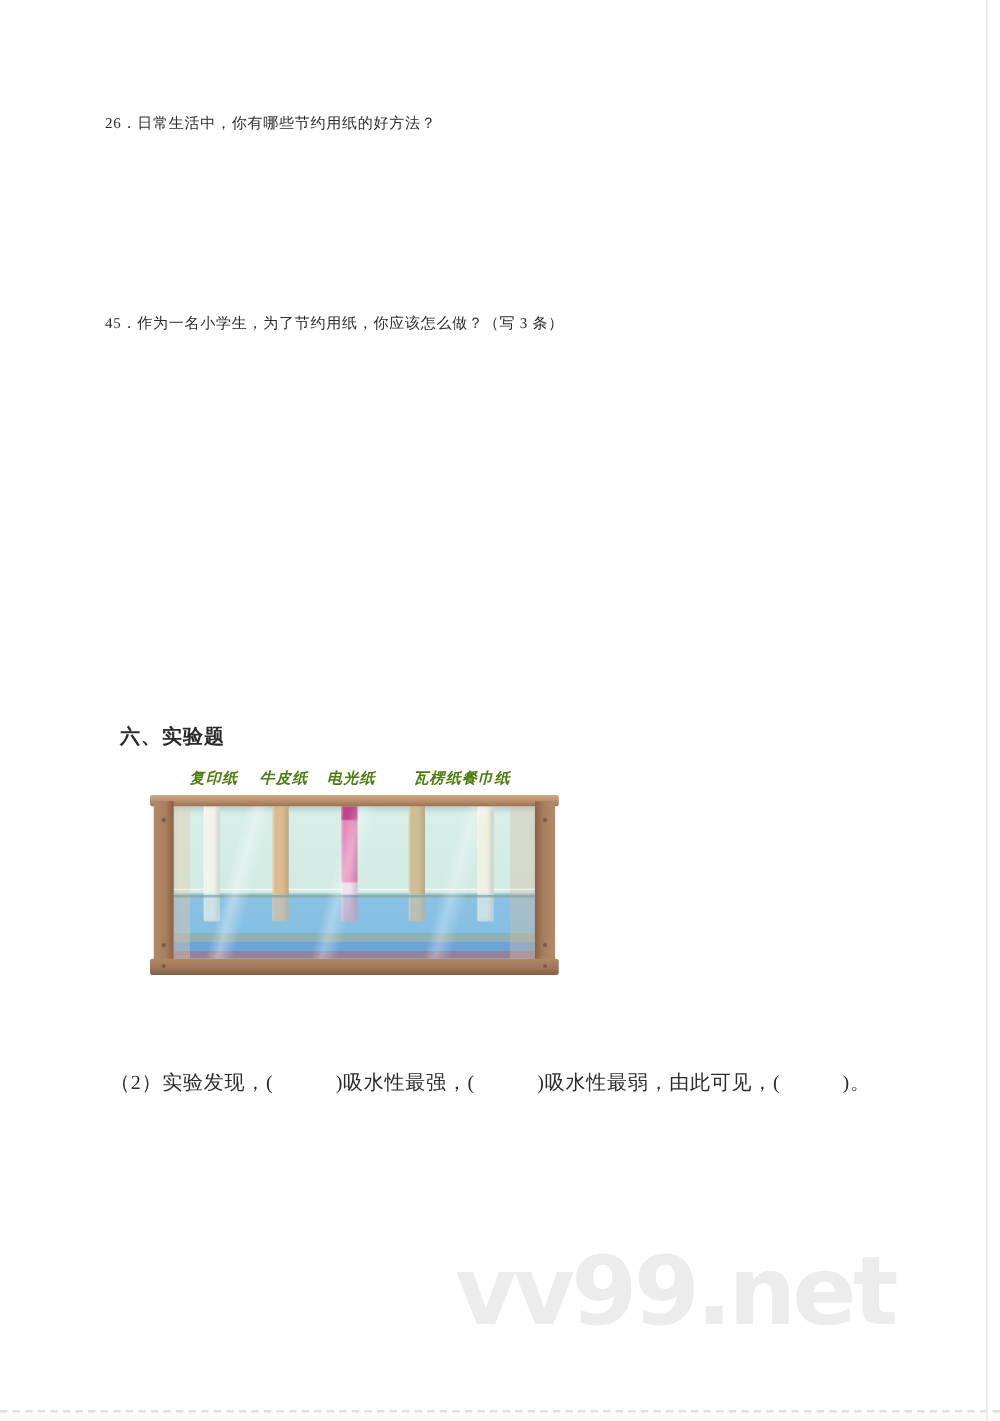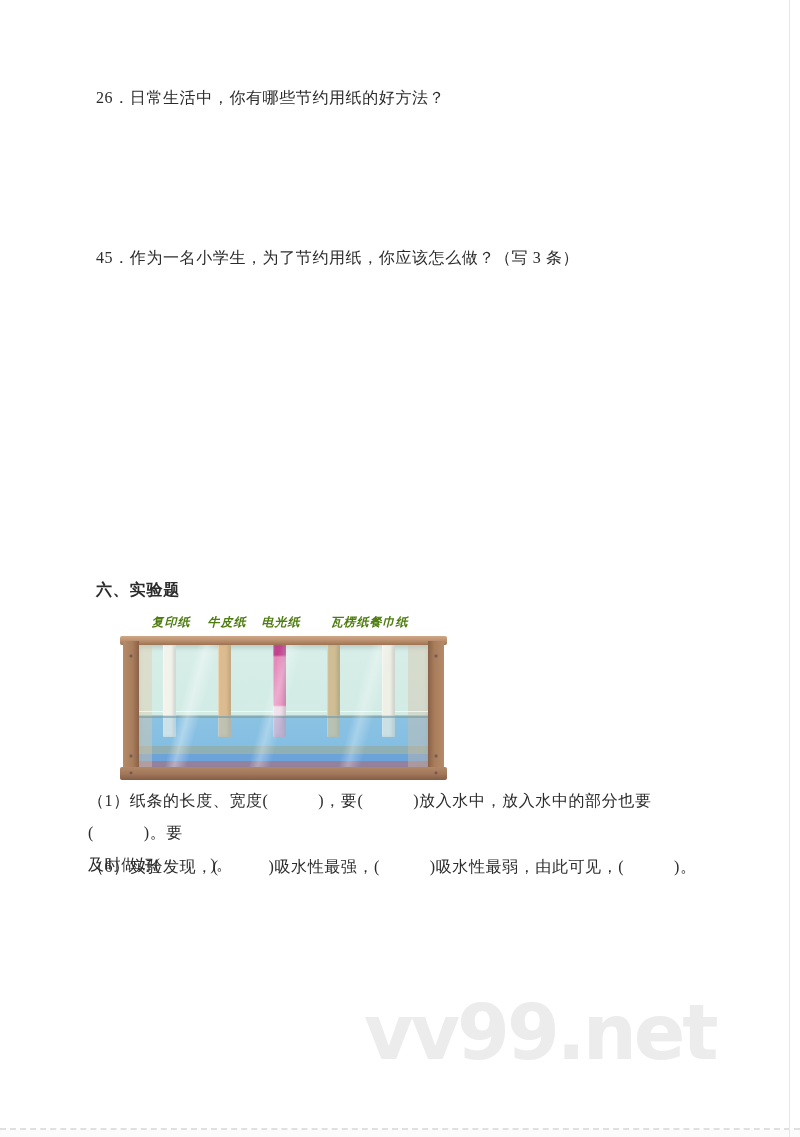--- a/index.html
+++ b/index.html
@@ -5,21 +5,21 @@
   html,body{margin:0;padding:0;}
   body{
     width:800px;height:1137px;background:#ffffff;overflow:hidden;position:relative;
     font-family:"Liberation Serif","DejaVu Serif",serif;color:#2b2b2b;
   }
   .page{position:absolute;inset:0;}
   .page-edge-right{position:absolute;left:789px;top:0;width:1px;height:1137px;background:#e6e6e6;}
   .page-break{position:absolute;left:0;top:1128px;width:800px;height:0;border-top:2px dashed #e0e0e0;}
   .page-break-fill{position:absolute;left:0;top:1130px;width:800px;height:7px;background:#fbfbfb;}
 
-  .qline{position:absolute;left:96px;font-size:16px;line-height:32px;letter-spacing:0.6px;white-space:nowrap;}
+  .qline{position:absolute;left:84px;font-size:12px;line-height:32px;letter-spacing:0.6px;white-space:nowrap;}
   .heading{position:absolute;left:96px;font-size:16px;line-height:28px;font-weight:700;letter-spacing:0.8px;}
   .para{position:absolute;left:88px;width:640px;font-size:16px;line-height:32px;letter-spacing:0.6px;}
 
   .watermark{
     position:absolute;left:364px;top:988px;
     font-family:"DejaVu Sans","Liberation Sans",sans-serif;
     font-weight:700;font-size:76px;letter-spacing:-3px;color:#ececec;user-select:none;
   }
 
   
@@ -110,26 +110,22 @@
       <div class="wood-bottom"></div>
       <div class="screw" style="left:6px;top:18px"></div>
       <div class="screw" style="left:6px;top:118px"></div>
       <div class="screw" style="left:311px;top:18px"></div>
       <div class="screw" style="left:311px;top:118px"></div>
       <div class="screw" style="left:6px;top:135px"></div>
       <div class="screw" style="left:311px;top:135px"></div>
     </div>
   </div>
 
-  <div class="para" style="top:785px">
-    <div>（1）纸条的长度、宽度(　　　)，要(　　　)放入水中，放入水中的部分也要(　　　)。要</div>
-    <div>及时做好(　　　)。</div>
-  </div>
   <div class="para" style="top:851px">
-    <div>（6）实验发现，(　　　)吸水性最强，(　　　)吸水性最弱，由此可见，(　　　)。</div>
+    <div>（2）实验发现，(　　　)吸水性最强，(　　　)吸水性最弱，由此可见，(　　　)。</div>
   </div>
 
   <div class="watermark">vv99.net</div>
 
   <div class="page-break-fill"></div>
   <div class="page-break"></div>
   <div class="page-edge-right"></div>
 </div>
 
 </body></html>

